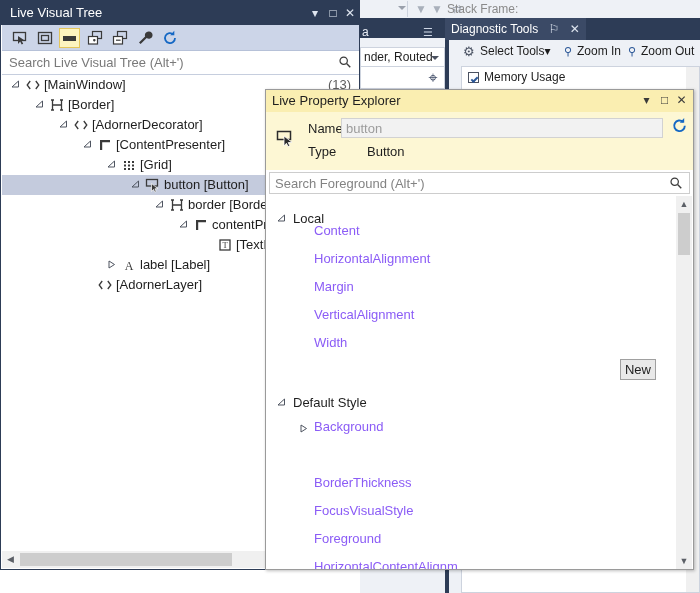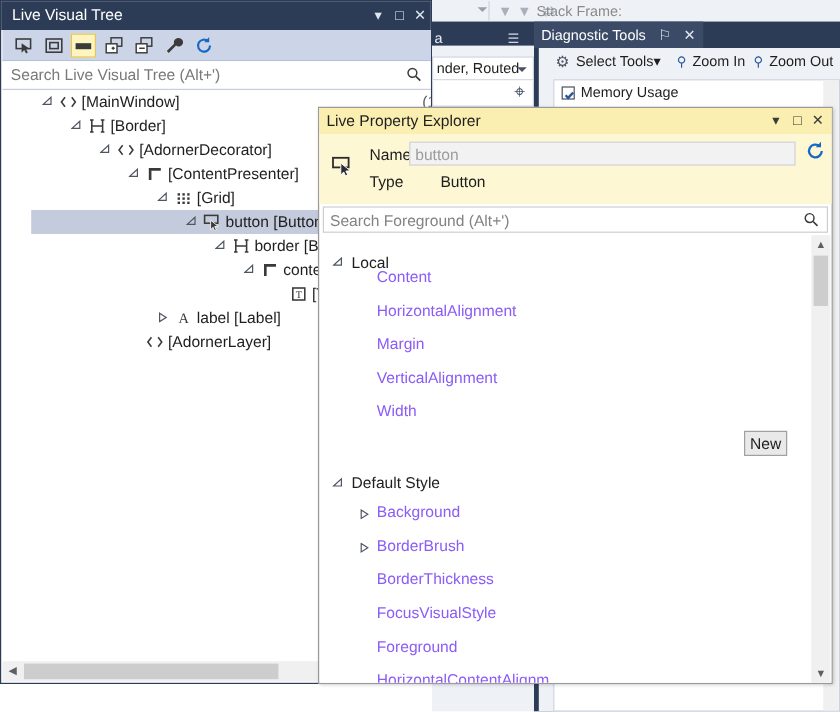--- a/index.html
+++ b/index.html
@@ -266,21 +266,20 @@
   .lvt-tree {
     position: absolute; left: 1px; top: 74px;
     width: 357px; height: 478px;
     background: #ffffff;
     overflow: hidden;
   }
   .tnode {
     position: absolute;
     left: 0; width: 357px; height: 20px;
     white-space: nowrap;
-    margin-left: 24px;
   }
   .tnode.sel { background: #c4cbdd; }
   .tnode .tw {
     position: absolute; top: 5px;
     width: 10px; height: 10px;
     color: #4f5561; font-size: 9px;
     line-height: 10px;
     text-align: center;
   }
   .tnode .ico {
@@ -769,26 +768,20 @@
               <path d="M1 7 L7.5 7 L7.5 1 Z" fill="none" stroke="#4f5561" stroke-width="1"></path>
             </svg></span>
           <span class="gl">Default Style</span>
         </div>
         <div class="prow" style="top: 218px;">
           <span class="tw"><svg width="9" height="9" viewBox="0 0 9 9">
               <path d="M2 1 L7.5 4.5 L2 8 Z" fill="none" stroke="#4f5561" stroke-width="1"></path>
             </svg></span>
           <span class="pn">Background</span>
         </div>
-        <div class="prow" style="top: 246px;">
-          <span class="tw"><svg width="9" height="9" viewBox="0 0 9 9">
-              <path d="M2 1 L7.5 4.5 L2 8 Z" fill="none" stroke="#4f5561" stroke-width="1"></path>
-            </svg></span>
-          <span class="pn">BorderBrush</span>
-        </div>
         <div class="prow" style="top: 274px;">
           <span class="pn">BorderThickness</span>
         </div>
         <div class="prow" style="top: 302px;">
           <span class="pn">FocusVisualStyle</span>
         </div>
         <div class="prow" style="top: 330px;">
           <span class="pn">Foreground</span>
         </div>
         <div class="prow" style="top: 358px;">

